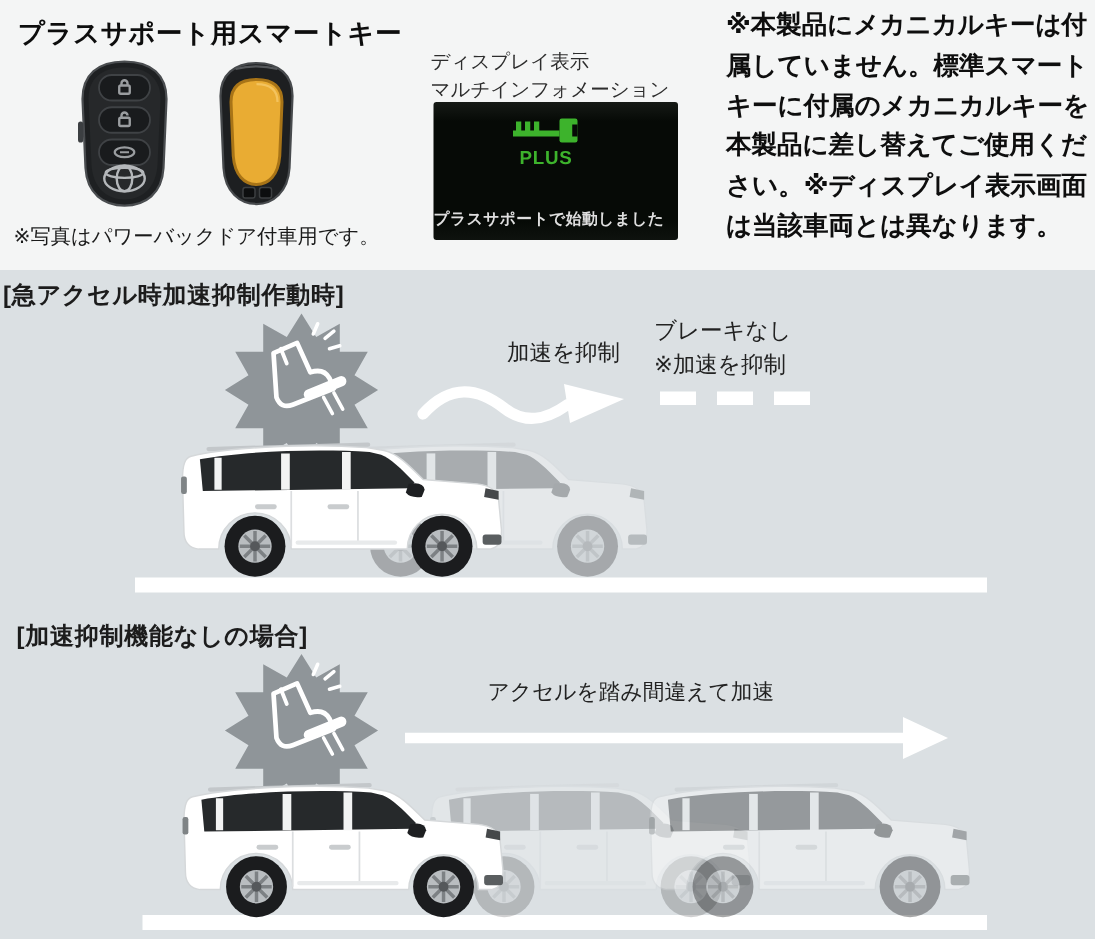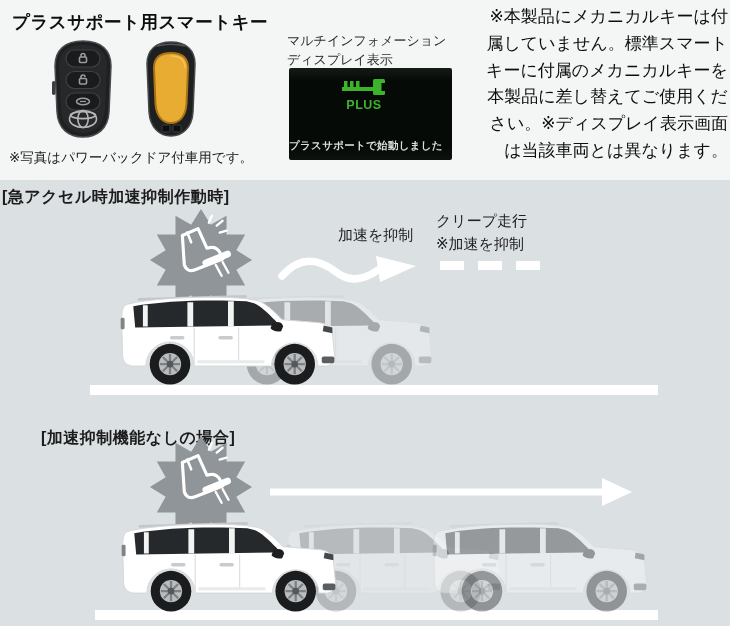--- a/index.html
+++ b/index.html
@@ -22,29 +22,29 @@
   .mid-display {
     left:289px; top:68px; width:163px; height:92px;
     background:linear-gradient(#161a16, #060a06 14%, #060a06 86%, #0e120e);
     border-radius:2px;
   }
   .plus-block { position:absolute; left:46%; top:9px; transform:translateX(-50%); text-align:center; }
   .plus-label { font-size:12.5px; font-weight:bold; letter-spacing:.5px; color:#3db32c; margin-top:1px; }
   .display-msg { position:absolute; left:0; right:0; bottom:7px; text-align:left;
                  font-size:10.5px; font-weight:bold; color:#dedede; letter-spacing:.3px; }
 
-  .side-note { left:484px; top:4px; width:244px; font-size:17px; font-weight:400;
-               line-height:26.8px; color:#0e0e0e; text-align:right; }
+  .side-note { left:484px; top:4px; width:244px; font-size:17px; font-weight:700;
+               line-height:26.8px; color:#0e0e0e; text-align:left; }
 
   
   .panel { left:0; top:180px; width:730px; height:446px; background:#dbe0e3; }
 
   .section-heading { font-size:16px; color:#1c1c1c; letter-spacing:.5px; }
   .h1pos { left:2px; top:187px; }
-  .h2pos { left:11px; top:428px;margin-left:30px; }
+  .h2pos { left:11px; top:414px; }
 
   .flow-label { font-size:15px; color:#222; }
   .lbl-suppress { left:302px; top:226px;margin-left:36px; }
   .lbl-creep { left:436px; top:210px; line-height:22.5px; }
   .lbl-accel { left:325px; top:452px; font-size:14.5px; }
 
   .dash-row { left:440px; top:261px; width:102px; display:flex; gap:14px; }
   .dash-row span { display:block; width:24px; height:9px; background:#fff; }
 
   .road { height:10px; background:#ffffff; }
@@ -139,22 +139,22 @@
     <path d="M15,6 Q29,2.5 43,6" stroke="#55585b" fill="none" stroke-width="1.5"></path>
     <path d="M29,13 C40,13 46,18 46,28 L44.5,64 C43.5,77 37,83 29,83 C21,83 14.5,77 13.5,64 L12,28 C12,18 18,13 29,13 Z" fill="#e9ac33" stroke="#a87417" stroke-width="2"></path>
     <path d="M29,16 C38,16 43,20 43,28" stroke="#f3c35e" fill="none" stroke-width="1.5"></path>
     <rect x="20" y="85" width="8" height="7" rx="1.5" fill="#0d0e0f" stroke="#3c3f41" stroke-width="1"></rect>
     <rect x="31" y="85" width="8" height="7" rx="1.5" fill="#0d0e0f" stroke="#3c3f41" stroke-width="1"></rect>
   </svg>
 
   <p class="abs photo-note">※写真はパワーバックドア付車用です。</p>
 
   <div class="abs display-caption">
+    <div>ディスプレイ表示</div>
     <div>マルチインフォメーション</div>
-    <div>ディスプレイ表示</div>
   </div>
 
   <div class="abs mid-display">
     <div class="plus-block">
       <svg width="46" height="20" viewBox="0 0 46 20" style="margin:0 auto">
         <g fill="#3db32c">
           <rect x="1" y="10" width="31" height="4"></rect>
           <rect x="3" y="4" width="3.5" height="7"></rect>
           <rect x="9" y="4" width="3.5" height="7"></rect>
           <rect x="15" y="4" width="3.5" height="7"></rect>
@@ -178,21 +178,21 @@
     </svg>
 
   <div class="abs flow-label lbl-suppress">加速を抑制</div>
 
   <svg class="abs" style="left:278px; top:250px;" width="145" height="34" viewBox="0 0 145 34">
     <path d="M4,26 C22,6 40,8 58,22 C72,33 86,30 100,20" stroke="#ffffff" stroke-width="7.5" fill="none" stroke-linecap="round"></path>
     <polygon points="98,6 138,16 102,32" fill="#ffffff"></polygon>
   </svg>
 
   <div class="abs flow-label lbl-creep">
-    <div>クリープ走行</div>
+    <div>ブレーキなし</div>
     <div>※加速を抑制</div>
   </div>
 
   <div class="abs dash-row">
     <span></span>
       <span></span>
       <span></span>
   </div>
 
   <div class="abs road road-1"></div>
@@ -203,20 +203,21 @@
   <svg class="abs" style="left:112px; top:289px;" width="232" height="100" viewBox="0 0 240 100">
       <use href="#suv"></use>
     </svg>
 
   <h2 class="abs section-heading h2pos">[加速抑制機能なしの場合]</h2>
 
   <svg class="abs" style="left:147px; top:433px;" width="108" height="108" viewBox="0 0 110 110">
       <use href="#burst"></use>
     </svg>
 
+  <div class="abs flow-label lbl-accel">アクセルを踏み間違えて加速</div>
 
   <svg class="abs" style="left:270px; top:478px;" width="362" height="28" viewBox="0 0 362 28">
     <rect x="0" y="10.5" width="332" height="7" fill="#ffffff"></rect>
     <polygon points="332,0 362,14 332,28" fill="#ffffff"></polygon>
   </svg>
 
   <div class="abs road road-2"></div>
 
   <svg class="abs ghost-a" style="left:278px; top:516px;" width="232" height="100" viewBox="0 0 240 100">
       <use href="#suv"></use>

